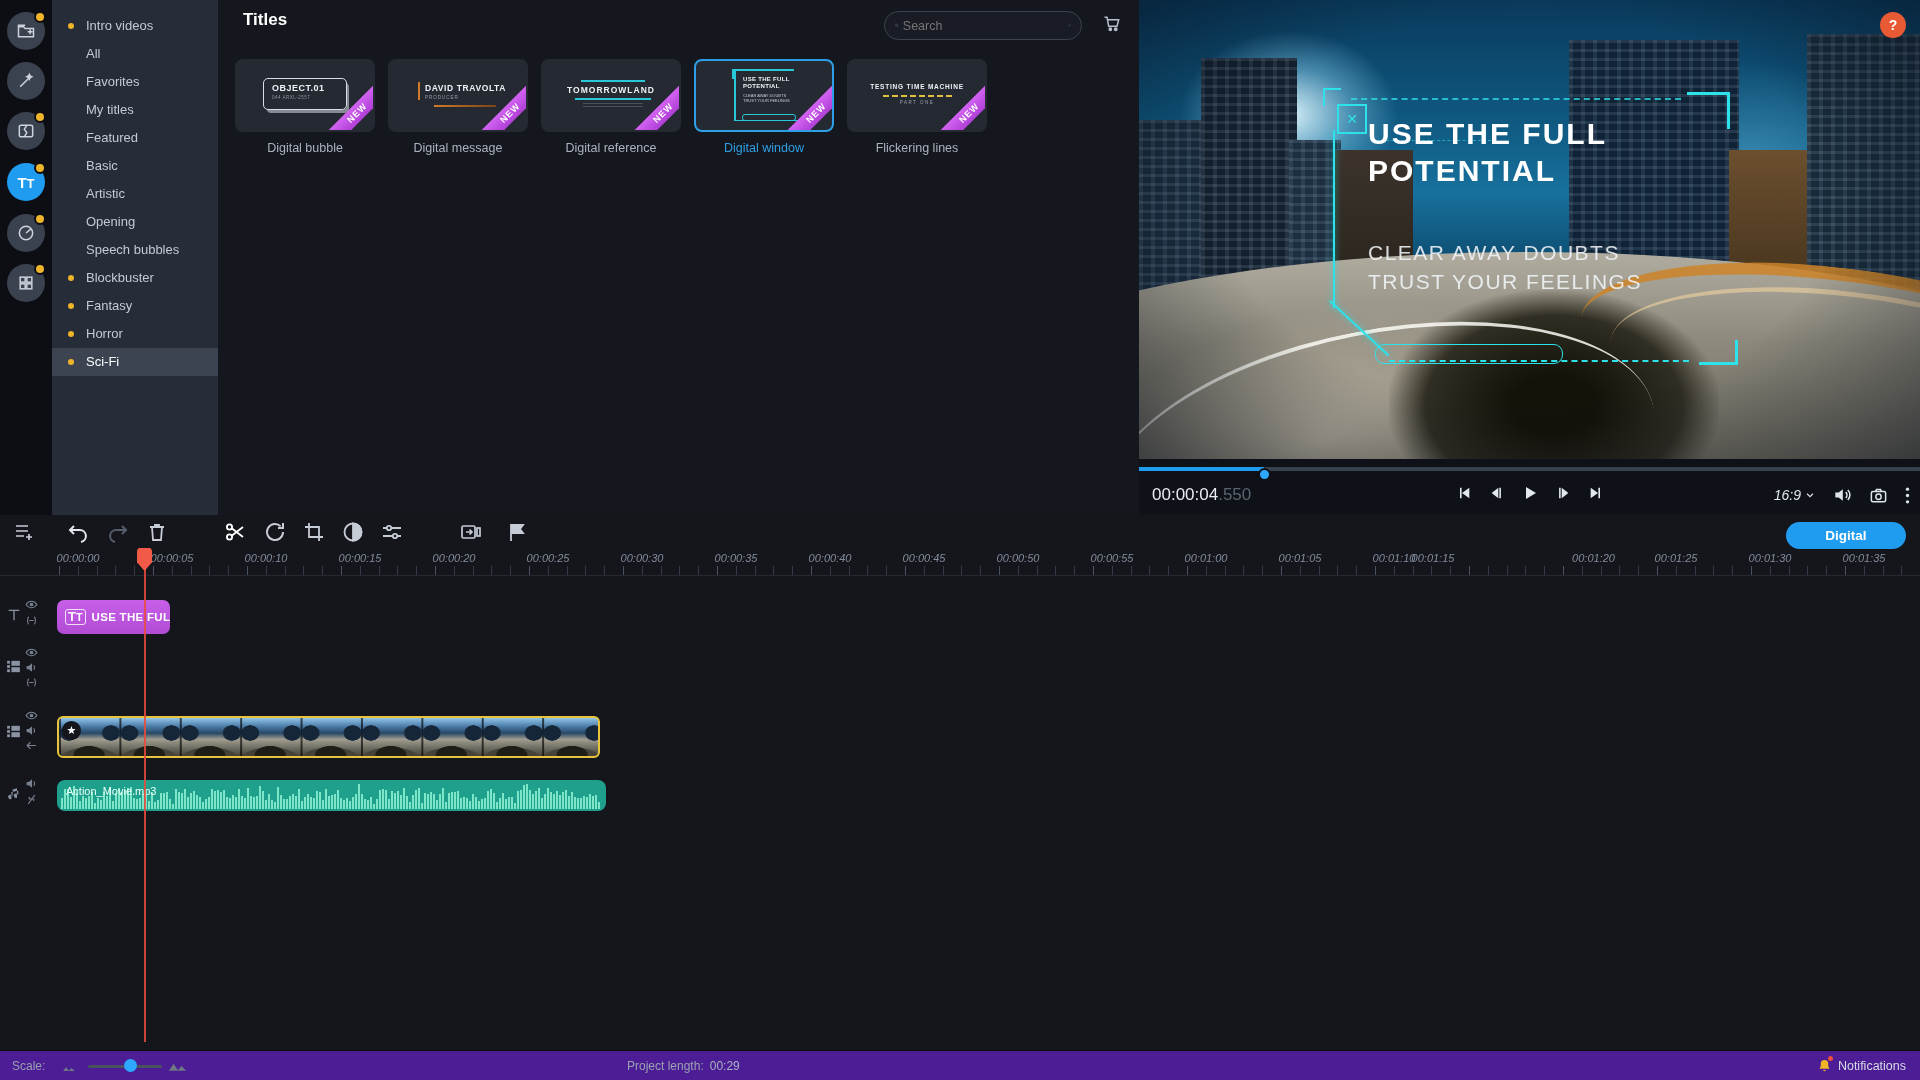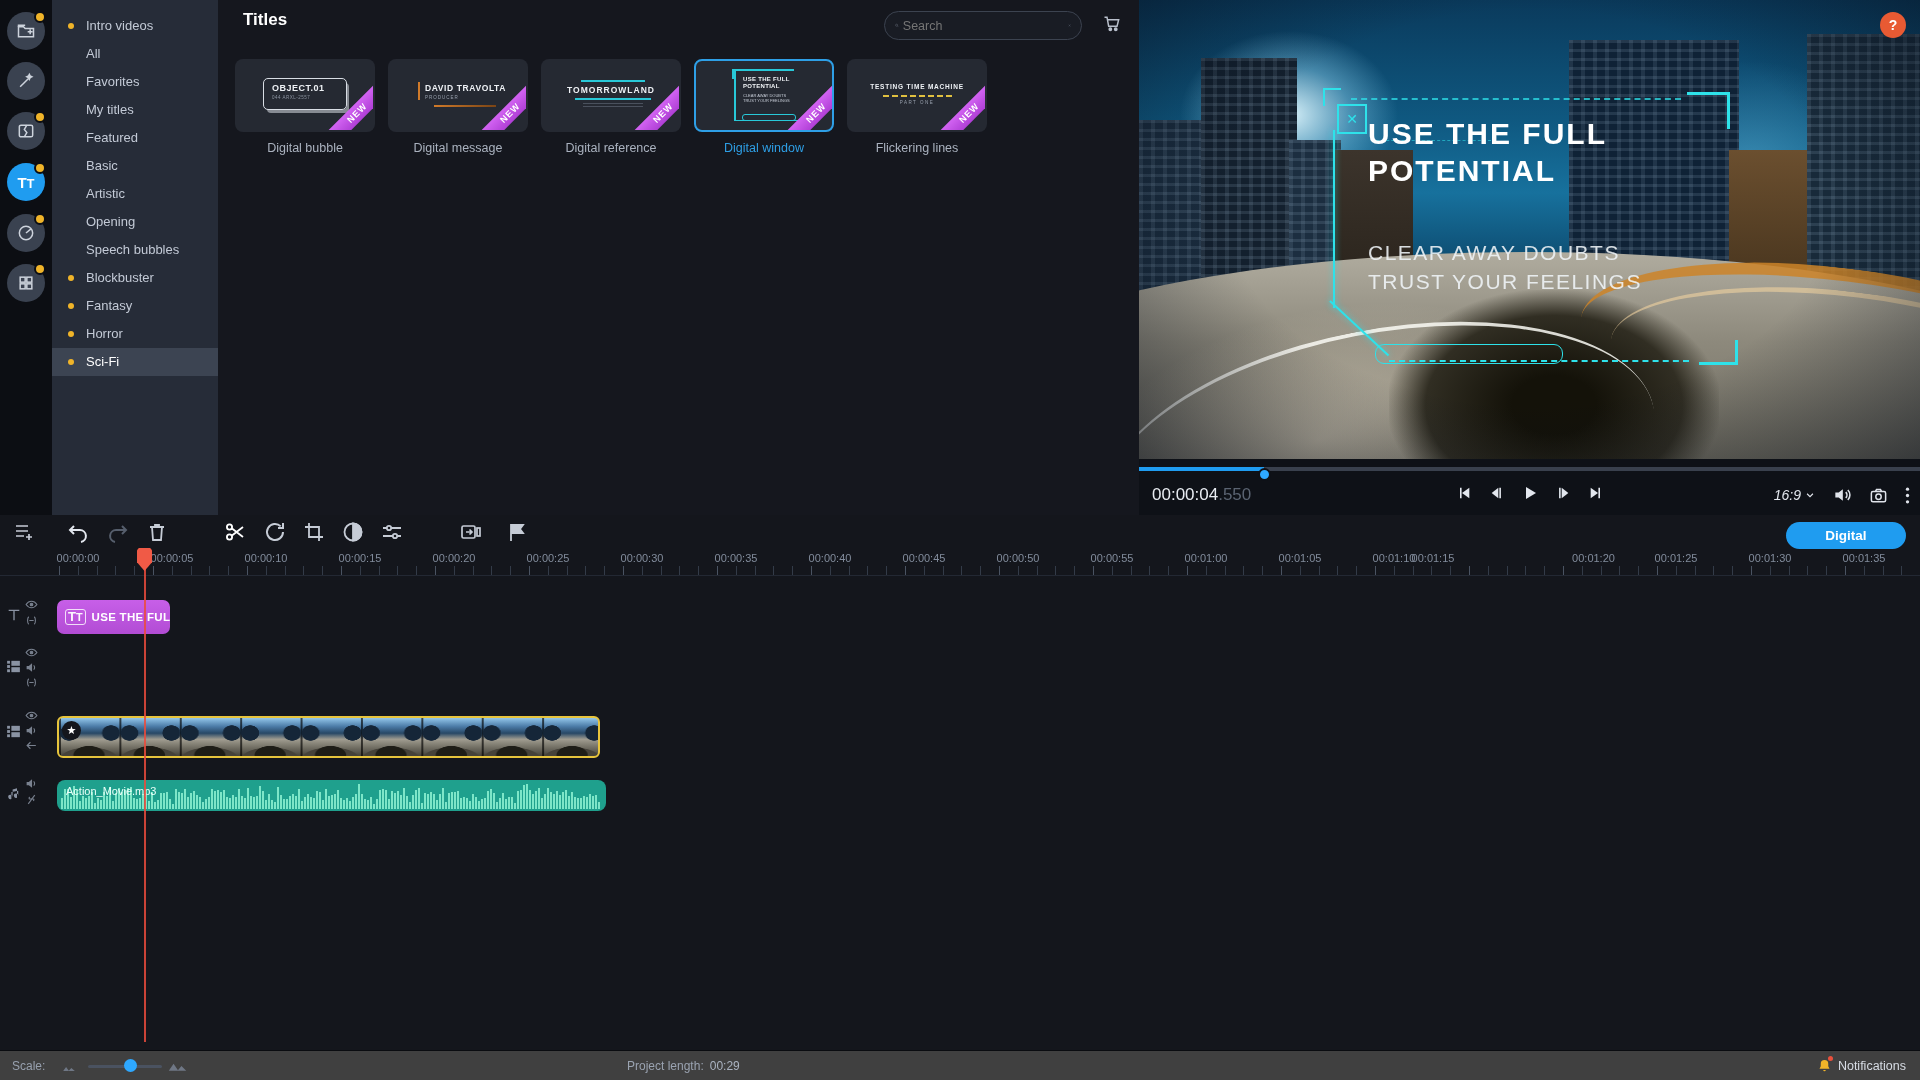--- a/index.html
+++ b/index.html
@@ -142,21 +142,21 @@
   .ratio{font-size:14px;color:#e3e7ee;display:flex;align-items:center;gap:4px;font-style:italic;}
 
   
   .timeline{position:absolute;left:0;top:515px;width:1920px;height:535px;background:#14161c;}
   .tl-toolbar{position:absolute;left:0;top:0;width:1920px;height:34px;}
   .tool{position:absolute;top:5px;width:24px;height:24px;color:#c6ccd6;}
   .tool.dim{color:#565e6c;}
   .export{position:absolute;left:1786px;top:7px;width:120px;height:27px;border-radius:14px;background:#1f9cf0;
           color:#fff;font-size:13.5px;font-weight:bold;display:flex;align-items:center;justify-content:center;}
   .ruler{position:absolute;left:0;top:34px;width:1920px;height:27px;font-size:11px;color:#828c9c;}
-  .ruler .rlbl{position:absolute;top:3px;transform:translateX(-50%);white-space:nowrap;}
+  .ruler .rlbl{position:absolute;top:3px;transform:translateX(-50%);white-space:nowrap;font-style:italic;}
   .ticks{position:absolute;left:59px;right:0;bottom:1px;height:9px;
      background:
        repeating-linear-gradient(90deg,#4a5362 0 1px,transparent 1px 94px),
        repeating-linear-gradient(90deg,#333b48 0 1px,transparent 1px 18.8px);}
   .ruler-line{position:absolute;left:0;right:0;bottom:0;height:1px;background:#232833;}
 
   
   .hicon{position:absolute;color:#79818f;}
   .hbig{color:#8a93a3;}
 
@@ -183,21 +183,21 @@
   .clip-audio .alb{position:absolute;left:9px;top:5px;font-size:11px;color:#eafff8;z-index:2;}
   .wave{position:absolute;left:4px;right:4px;bottom:2px;height:26px;display:flex;align-items:flex-end;gap:1px;z-index:1;}
   .wave i{display:block;width:2px;background:#7de6c8;}
 
   
   .playhead-line{position:absolute;left:144px;top:34px;width:1.5px;height:493px;background:rgba(235,75,60,.85);z-index:6;}
   .playhead-head{position:absolute;left:137px;top:33px;width:15px;height:23px;background:#f05a46;z-index:7;
       clip-path:polygon(12% 0,88% 0,100% 10%,100% 62%,50% 100%,0 62%,0 10%);}
 
   
-  .statusbar{position:absolute;left:0;top:1050px;width:1920px;height:30px;background:#404040;
+  .statusbar{position:absolute;left:0;top:1050px;width:1920px;height:30px;background:#4c1d95;
       border-top:1px solid #0a0c10;font-size:12px;color:#97a0ae;}
   .sc-lbl{position:absolute;left:12px;top:8px;}
   .mt{position:absolute;color:#6f7785;}
   .sc-track{position:absolute;left:88px;top:14px;width:74px;height:3px;background:#4a5260;border-radius:2px;}
   .sc-knob{position:absolute;left:124px;top:8px;width:13px;height:13px;border-radius:50%;background:#2ea8ff;}
   .plen{position:absolute;left:627px;top:8px;color:#9aa3b1;}
   .plen b{font-weight:normal;color:#aab3c1;margin-left:6px;}
   .notif{position:absolute;right:14px;top:7px;display:flex;align-items:center;gap:6px;color:#d7dce4;font-size:12.5px;}
   .bell{position:relative;color:#f0b429;}
   .bell .rd{position:absolute;right:-1px;top:-2px;width:5px;height:5px;border-radius:50%;background:#e8503c;}

